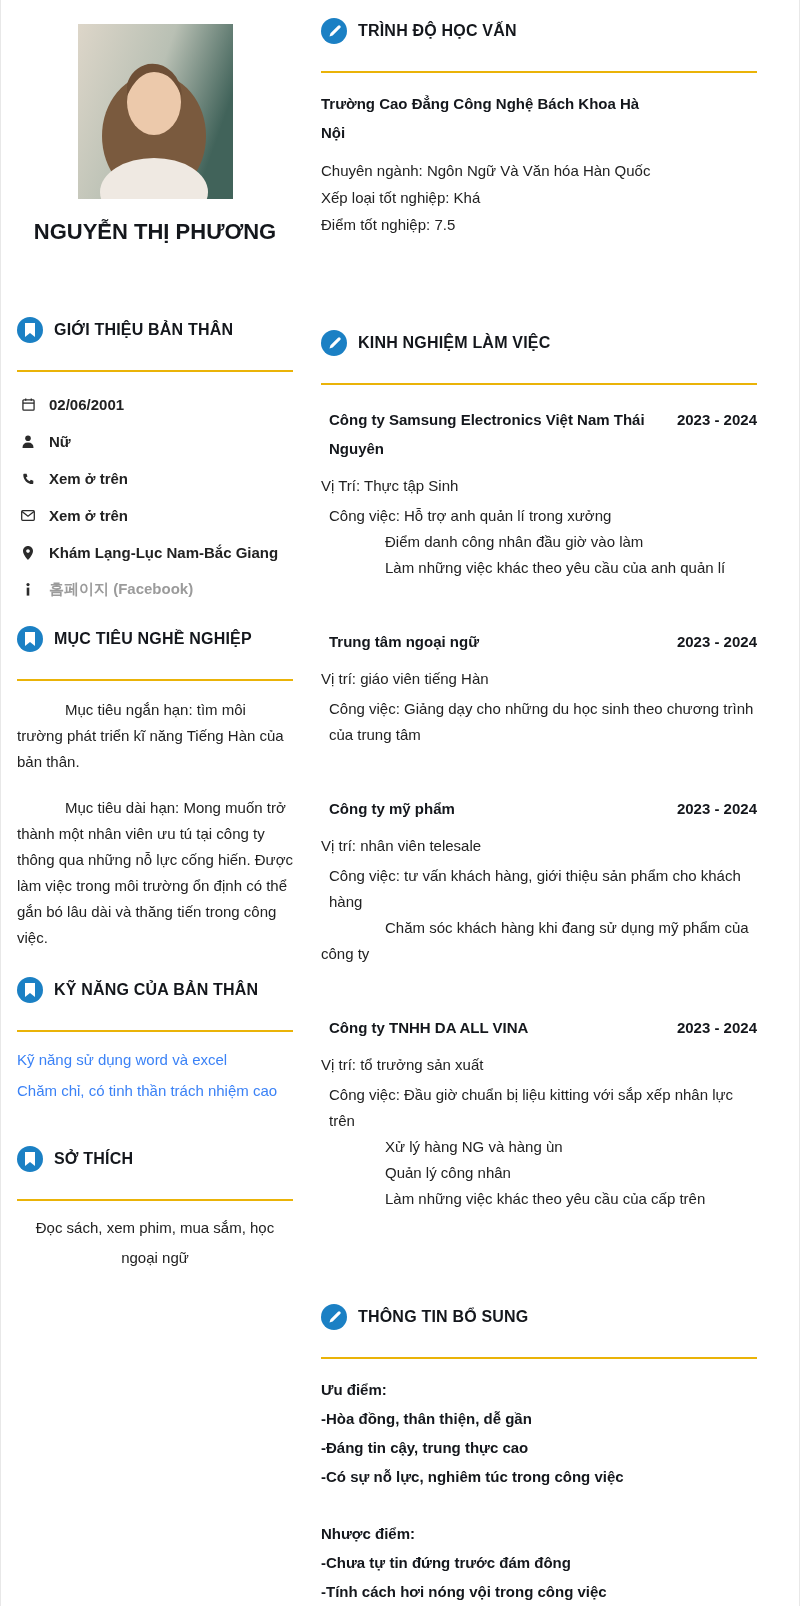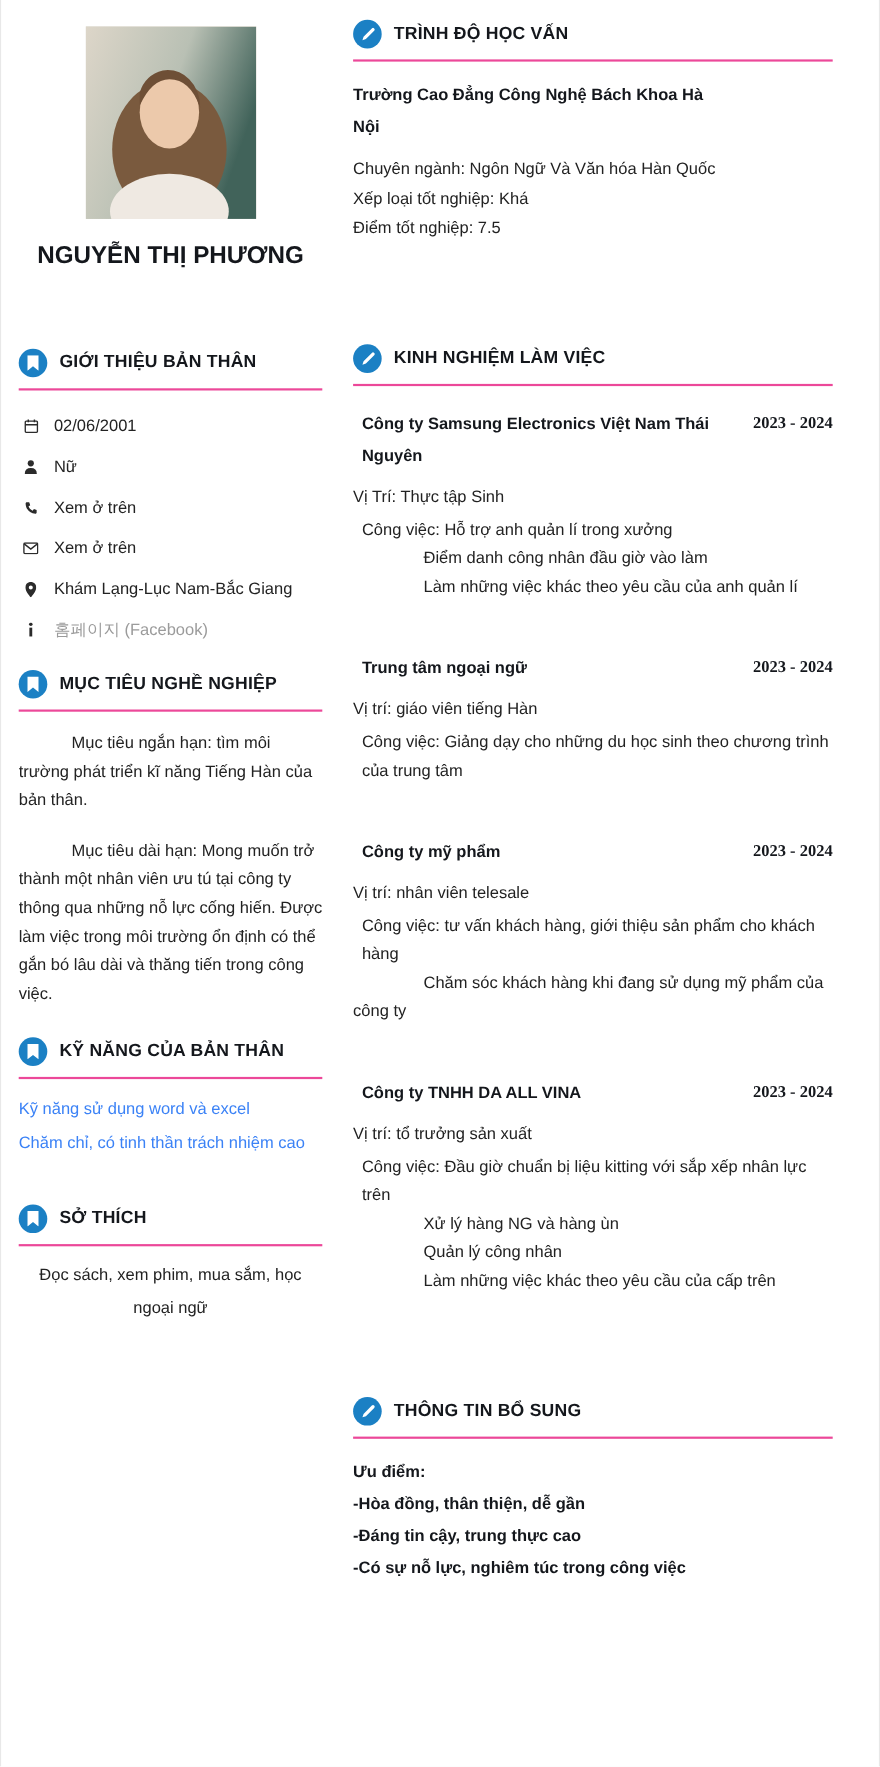--- a/index.html
+++ b/index.html
@@ -7,40 +7,40 @@
   body { font-family:"Liberation Sans", sans-serif; color:#222; }
   .page {
     width:800px; min-height:1606px; margin:0 auto; background:#fff;
     border-left:1px solid #e8e8e8; border-right:1px solid #e8e8e8;
     display:flex; padding:16px 0 60px;
   }
   .col-left { width:308px; flex:none; padding:4px 16px 0 16px; }
   .col-right { flex:1; padding:2px 42px 0 12px; }
 
   
-  .sec-head { display:flex; align-items:center; gap:11px; border-bottom:2px solid #ec4899; padding-bottom:10px; }
+  .sec-head { display:flex; align-items:center; gap:11px; border-bottom:2px solid #eab308; padding-bottom:27px; }
   .sec-icon {
     width:26px; height:26px; border-radius:50%; background:#1b80c4; color:#fff;
     display:flex; align-items:center; justify-content:center; flex:none;
   }
   .sec-icon svg { display:block; }
   .sec-title { font-weight:bold; font-size:16px; color:#14171c; letter-spacing:.2px; }
 
   
   .photo { width:155px; height:175px; margin:4px auto 0; overflow:hidden; background:#d8d2c6; }
   .photo svg { display:block; }
 
   .name { margin-top:16px; text-align:center; font-size:22px; line-height:34px; font-weight:bold; color:#14171c; }
 
   
   .section-intro { margin-top:68px; }
   .info-list { margin-top:14px; }
   .info-row { display:flex; align-items:center; gap:14px; height:37px; padding-left:4px; }
   .mini-icon { width:14px; flex:none; display:flex; align-items:center; justify-content:center; color:#2b2b2b; }
-  .info-text { font-size:15px; color:#222; }
+  .info-text { font-size:15px; color:#222;font-weight:bold; }
   .info-text.muted { color:#9b9b9b; }
 
   .section-objective { margin-top:18px; }
   .obj-p { margin-top:16px; font-size:15px; line-height:26px; text-indent:48px; color:#222; }
   .obj-p + .obj-p { margin-top:20px; }
 
   .section-skills { margin-top:26px; }
   .skill-line { font-size:15px; line-height:31px; color:#3b82f6; }
   .skills-list { margin-top:12px; }
 
@@ -54,21 +54,21 @@
   .edu-details { margin-top:10px; }
   .edu-line { font-size:15px; line-height:27px; color:#222; }
   .section-education { margin-bottom:92px; }
 
   .section-experience { margin-bottom:92px; }
   .jobs { margin-top:20px; }
   .job { margin-bottom:46px; }
   .job:last-child { margin-bottom:10px; }
   .job-head { display:flex; justify-content:space-between; gap:12px; }
   .job-company { font-weight:bold; font-size:15px; line-height:29px; color:#14171c; max-width:330px; padding-left:8px; }
-  .job-period { font-weight:bold; font-size:15px; line-height:29px; color:#14171c; white-space:nowrap;font-family:Liberation Serif, serif; }
+  .job-period { font-weight:bold; font-size:15px; line-height:29px; color:#14171c; white-space:nowrap; }
   .job-line { font-size:15px; line-height:26px; color:#222; }
   .job-line.pos { margin-top:10px; margin-bottom:4px; }
   .job-line.task { padding-left:8px; }
   .job-line.cont { text-indent:64px; }
 
   .section-additional .add-line { font-size:15px; line-height:29px; font-weight:bold; color:#14171c; }
   .add-block { margin-top:16px; }
   .add-block.cons { margin-top:28px; }
 </style>
 </head>
@@ -290,16 +290,21 @@
             </svg>
         </span>
         <span class="sec-title">THÔNG TIN BỔ SUNG</span>
       </div>
       <div class="add-block">
         <div class="add-line">Ưu điểm:</div>
         <div class="add-line">-Hòa đồng, thân thiện, dễ gần</div>
         <div class="add-line">-Đáng tin cậy, trung thực cao</div>
         <div class="add-line">-Có sự nỗ lực, nghiêm túc trong công việc</div>
       </div>
+      <div class="add-block cons">
+        <div class="add-line">Nhược điểm:</div>
+        <div class="add-line">-Chưa tự tin đứng trước đám đông</div>
+        <div class="add-line">-Tính cách hơi nóng vội trong công việc</div>
+      </div>
     </div>
 
   </div>
 </div>
 
 </body></html>

